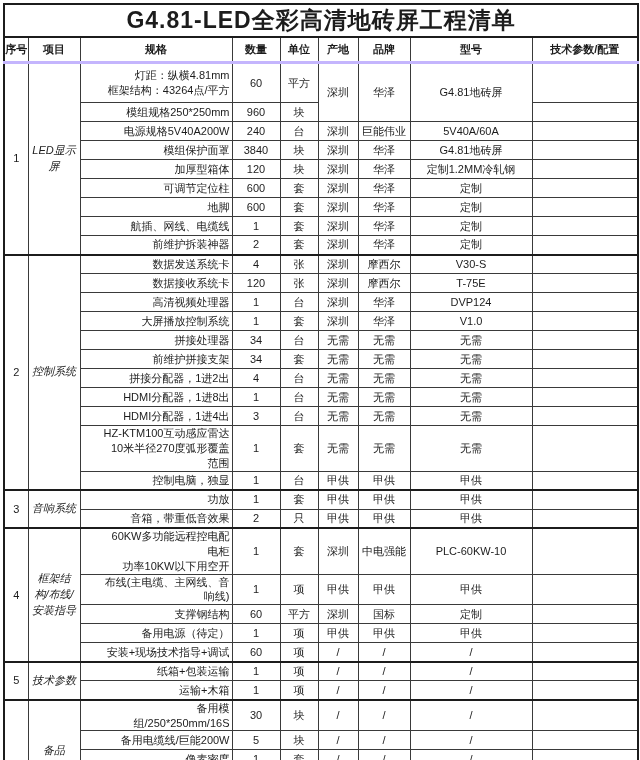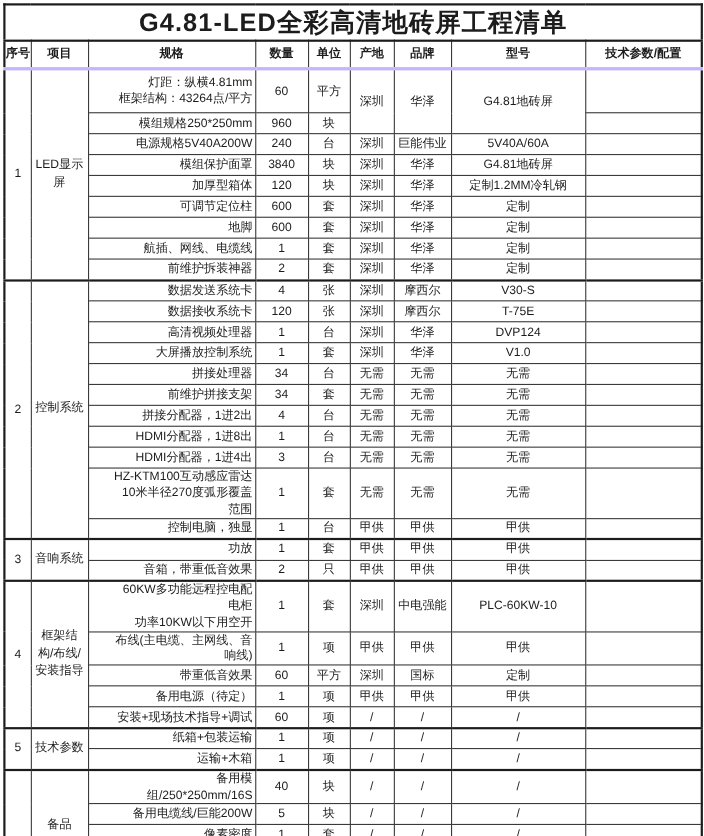--- a/index.html
+++ b/index.html
@@ -48,20 +48,21 @@
   td.spec-cell{
     text-align:right;
     padding-left:22px;
     padding-right:2px;
   }
   td.no-cell{ font-size:11px; }
   td.item-cell{
     padding:0 3px;
     word-break:break-all;
     line-height:1.45;
+    font-style:italic;
   }
   tr.r-single{ height:19px; }
   tr.r-tall{ height:40px; }
   tr.r-last{ height:34px; }
 </style>
 </head>
 <body>
 
 <div class="sheet">
   <table>
@@ -360,21 +361,21 @@
           </td>
           <td>1</td>
           <td>项</td>
           <td>甲供</td>
           <td>甲供</td>
           <td>甲供</td>
           <td></td>
         </tr>
         <tr class="r-single">
           <td class="spec-cell">
-            <div>带重低音效果</div>
+            <div>支撑钢结构</div>
           </td>
           <td>60</td>
           <td>平方</td>
           <td>深圳</td>
           <td>国标</td>
           <td>定制</td>
           <td></td>
         </tr>
         <tr class="r-single">
           <td class="spec-cell">
@@ -421,21 +422,21 @@
           <td>/</td>
           <td>/</td>
           <td></td>
         </tr>
         <tr class="section-first r-single">
           <td class="no-cell" rowspan="4"></td>
           <td class="item-cell" rowspan="4">备品</td>
           <td class="spec-cell">
             <div>备用模组/250*250mm/16S</div>
           </td>
-          <td>40</td>
+          <td>30</td>
           <td>块</td>
           <td>/</td>
           <td>/</td>
           <td>/</td>
           <td></td>
         </tr>
         <tr class="r-single">
           <td class="spec-cell">
             <div>备用电缆线/巨能200W</div>
           </td>

